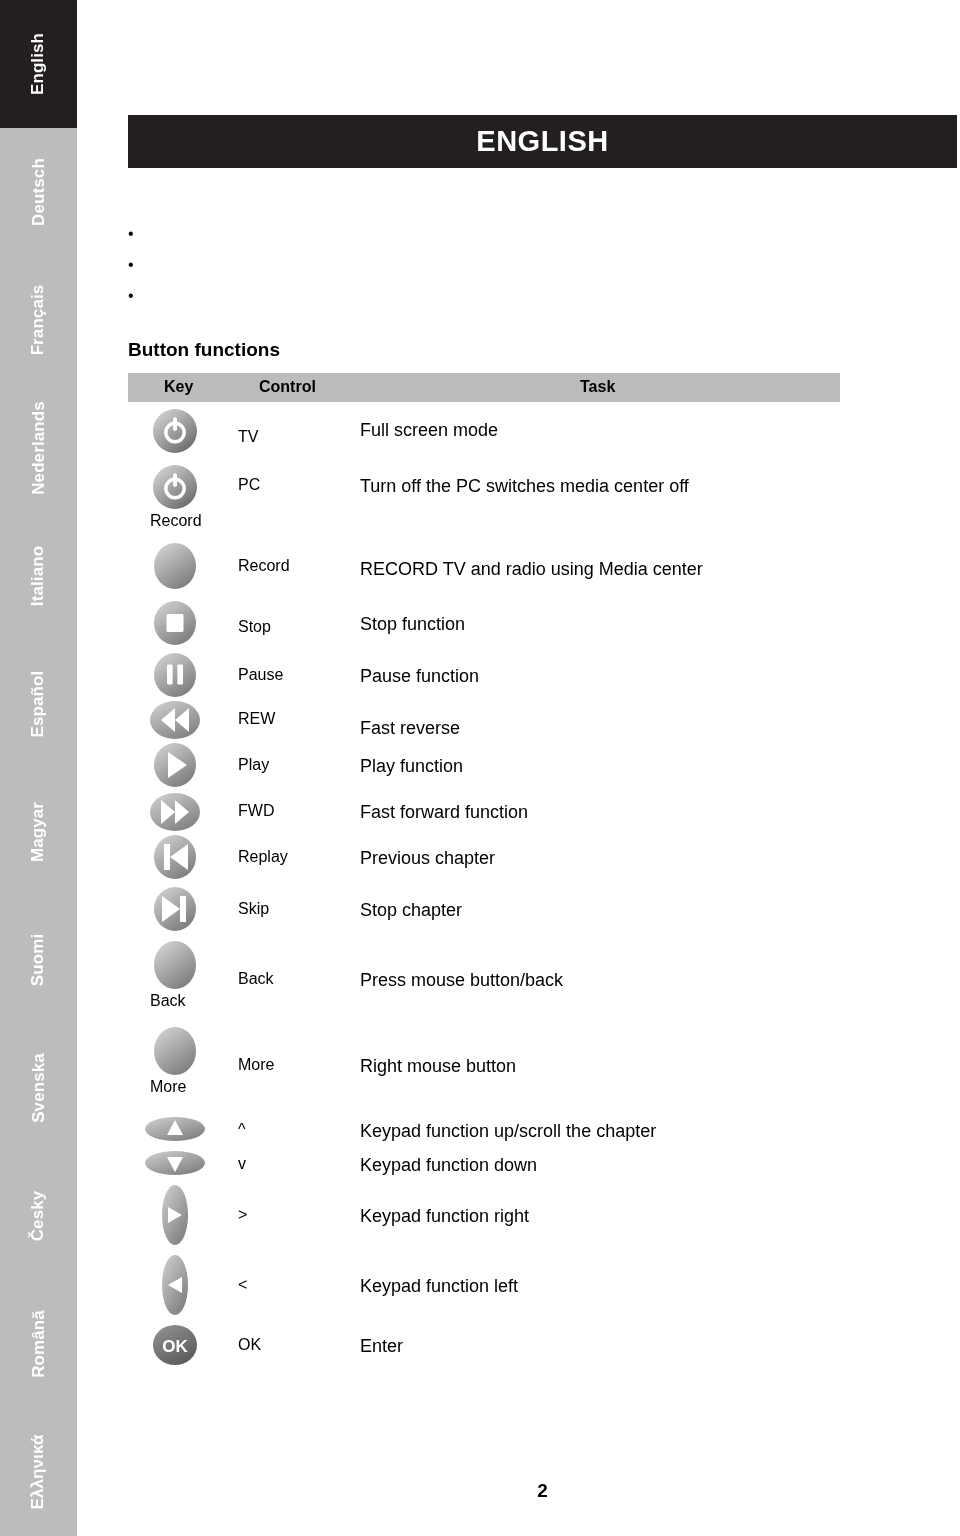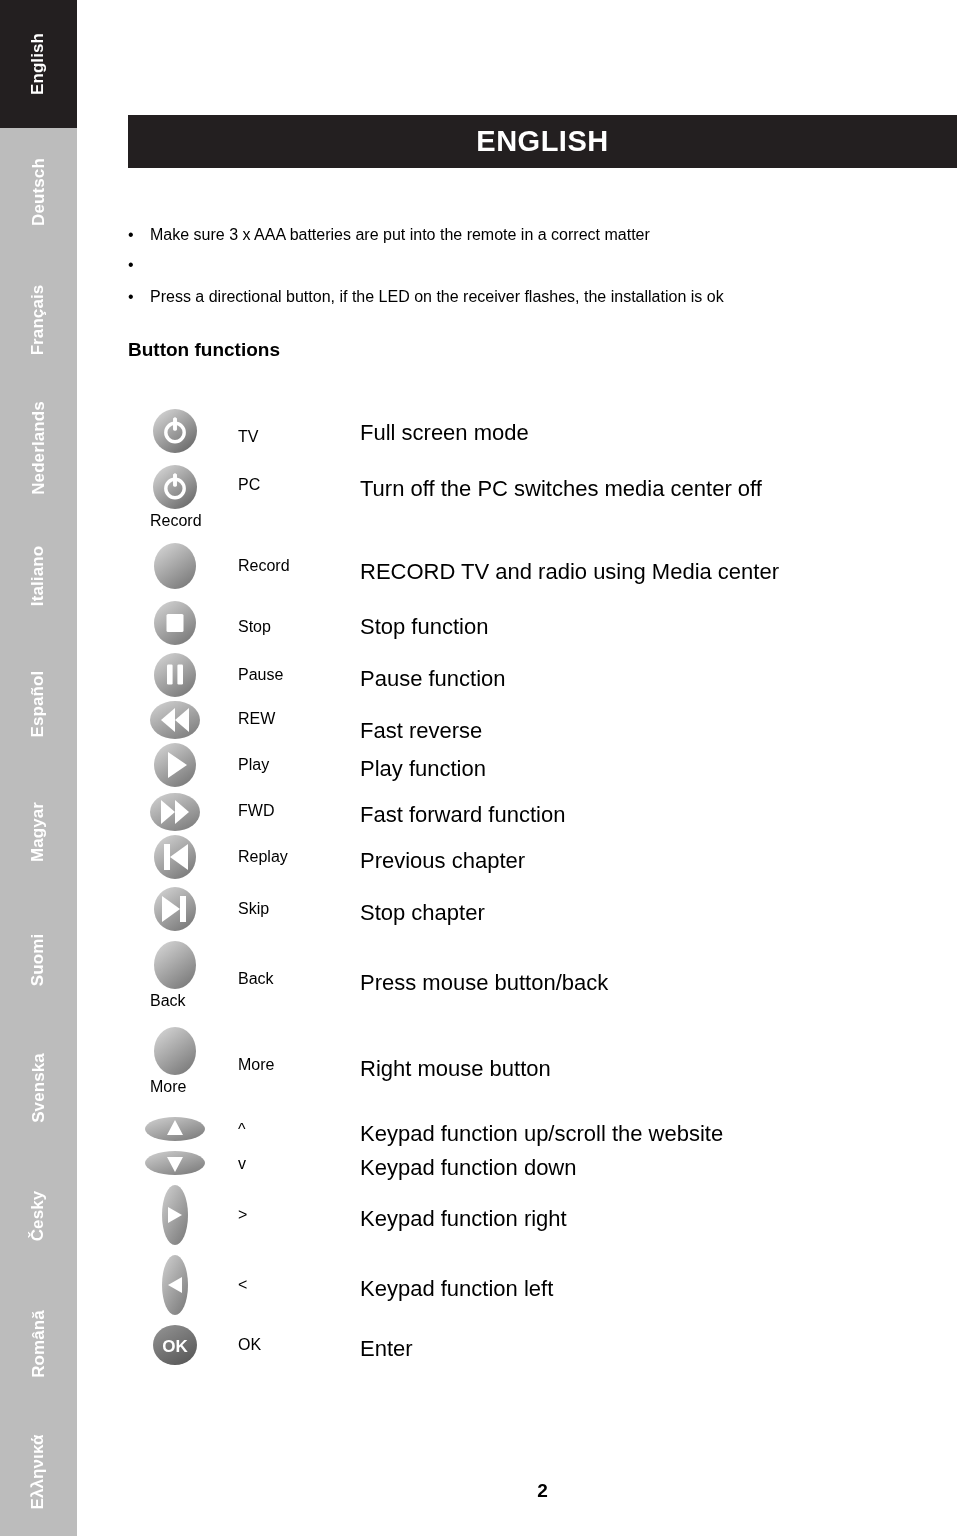--- a/index.html
+++ b/index.html
@@ -165,21 +165,21 @@
   .cell-control {
     position: absolute;
     left: 110px;
     font-size: 16px;
     color: #000;
   }
 
   .cell-task {
     position: absolute;
     left: 232px;
-    font-size: 22px;
+    font-size: 18px;
     color: #000;
   }
 
   .sub-label {
     position: absolute;
     left: 22px;
     font-size: 16px;
     color: #000;
   }
 
@@ -250,33 +250,36 @@
   <div id="content">
 
     <div id="title-bar">
       <span class="title-text">ENGLISH</span>
     </div>
 
 
     <div id="bullets">
         <div class="bullet-row">
           <span class="bullet-dot">•</span>
-          <span class="bullet-text">Make sure 3 x AAA batteries are put into the remote in a correct matter</span>
         </div>
         <div class="bullet-row">
           <span class="bullet-dot">•</span>
         </div>
         <div class="bullet-row">
           <span class="bullet-dot">•</span>
-          <span class="bullet-text">Press a directional button, if the LED on the receiver flashes, the installation is ok</span>
         </div>
       </div>
 
     <div id="bf-heading">Button functions</div>
 
+    <div id="table-head">
+      <span class="th" id="th-key">Key</span>
+      <span class="th" id="th-control">Control</span>
+      <span class="th" id="th-task">Task</span>
+    </div>
 
     <div id="rows">
         <div class="row" style="top: 6px; height: 1px;">
           <div class="cell-key">
             <div class="btn" style="top: 0px; left: 2px;">
               <svg width="46" height="46" viewBox="0 0 46 46">
                 <defs>
                   <linearGradient id="g0" x1="0.15" y1="0.05" x2="0.85" y2="0.95" gradientUnits="objectBoundingBox">
                     <stop offset="0" stop-color="#d2d2d2"></stop>
                     <stop offset="1" stop-color="#6a6a6a"></stop>
@@ -506,21 +509,21 @@
                     <stop offset="0" stop-color="#c9c9c9"></stop>
                     <stop offset="1" stop-color="#7e7e7e"></stop>
                   </linearGradient>
                 </defs>
                 <ellipse cx="31" cy="13" rx="30" ry="12" fill="url(#g12)"></ellipse>
                 <polygon points="31,4 39,19 23,19" fill="#ffffff"></polygon>
               </svg>
             </div>
           </div>
           <div class="cell-control" style="top: 5px;">^</div>
-          <div class="cell-task" style="top: 5px;">Keypad function up/scroll the website</div>
+          <div class="cell-task" style="top: 5px;">Keypad function up/scroll the chapter</div>
         </div>
         <div class="row" style="top: 748px; height: 1px;">
           <div class="cell-key">
             <div class="btn" style="top: 0px; left: -6px;">
               <svg width="62" height="26" viewBox="0 0 62 26">
                 <defs>
                   <linearGradient id="g13" x1="0.15" y1="0.05" x2="0.85" y2="0.95" gradientUnits="objectBoundingBox">
                     <stop offset="0" stop-color="#c9c9c9"></stop>
                     <stop offset="1" stop-color="#7e7e7e"></stop>
                   </linearGradient>

